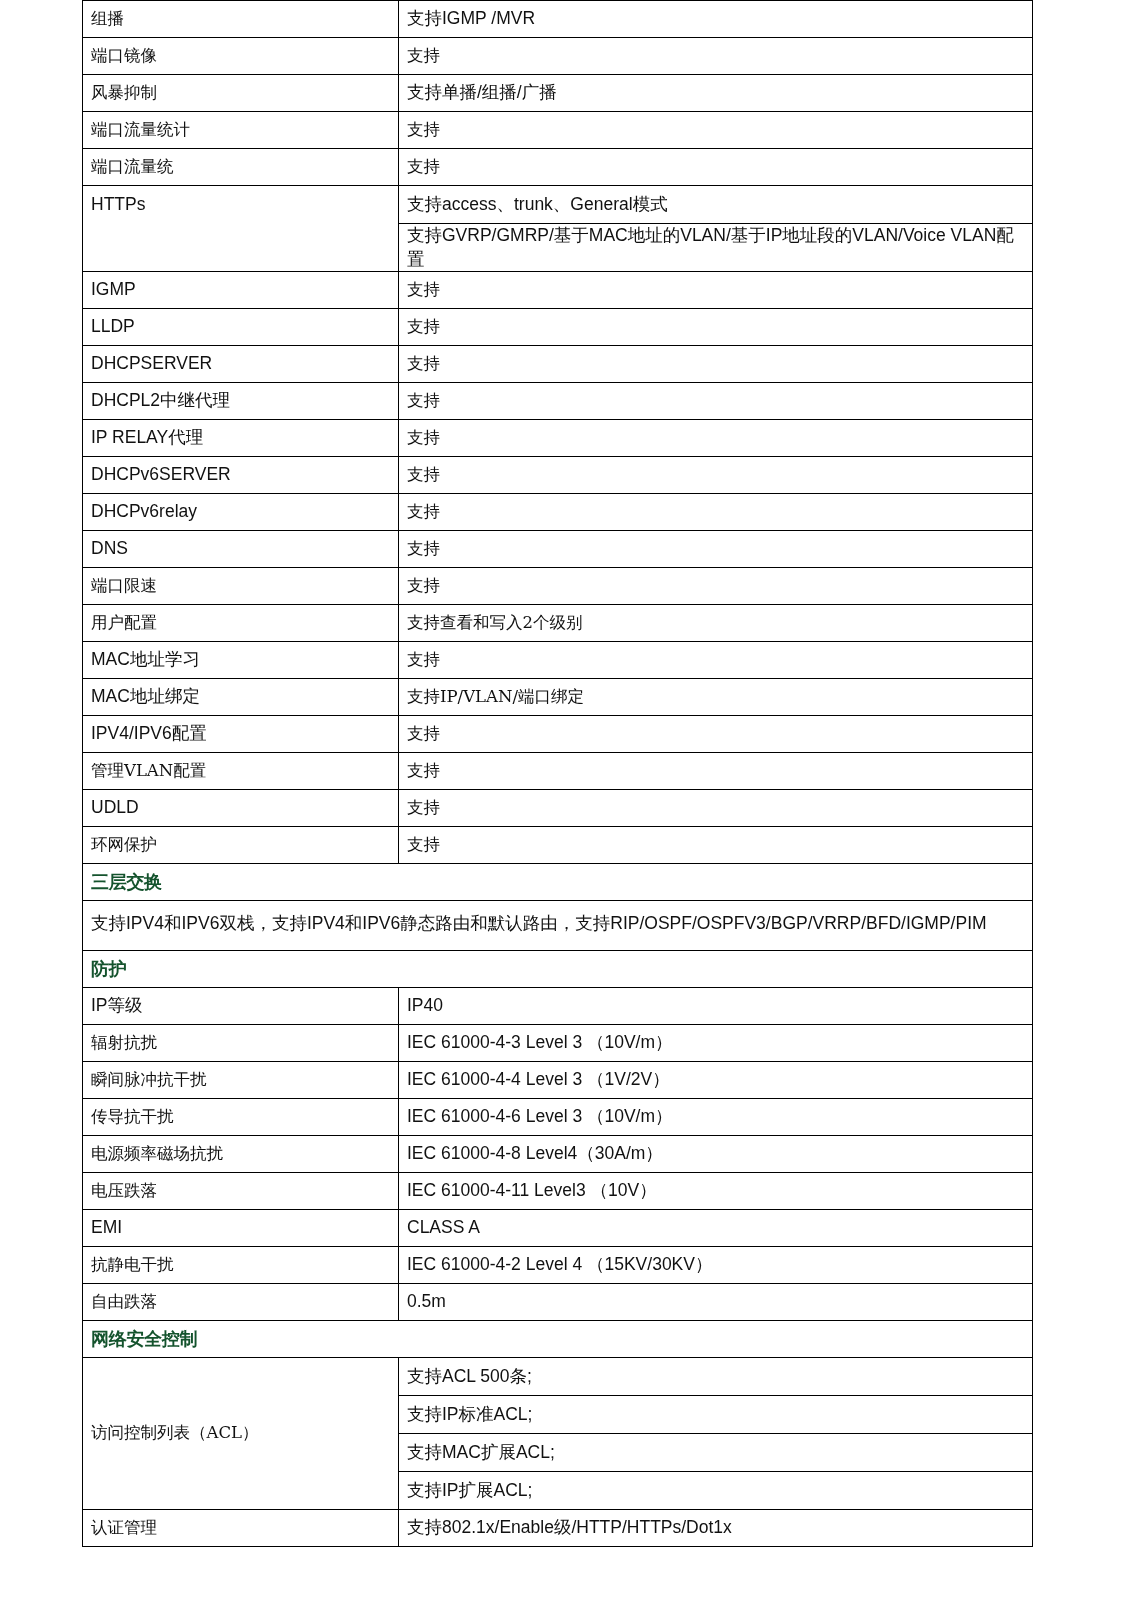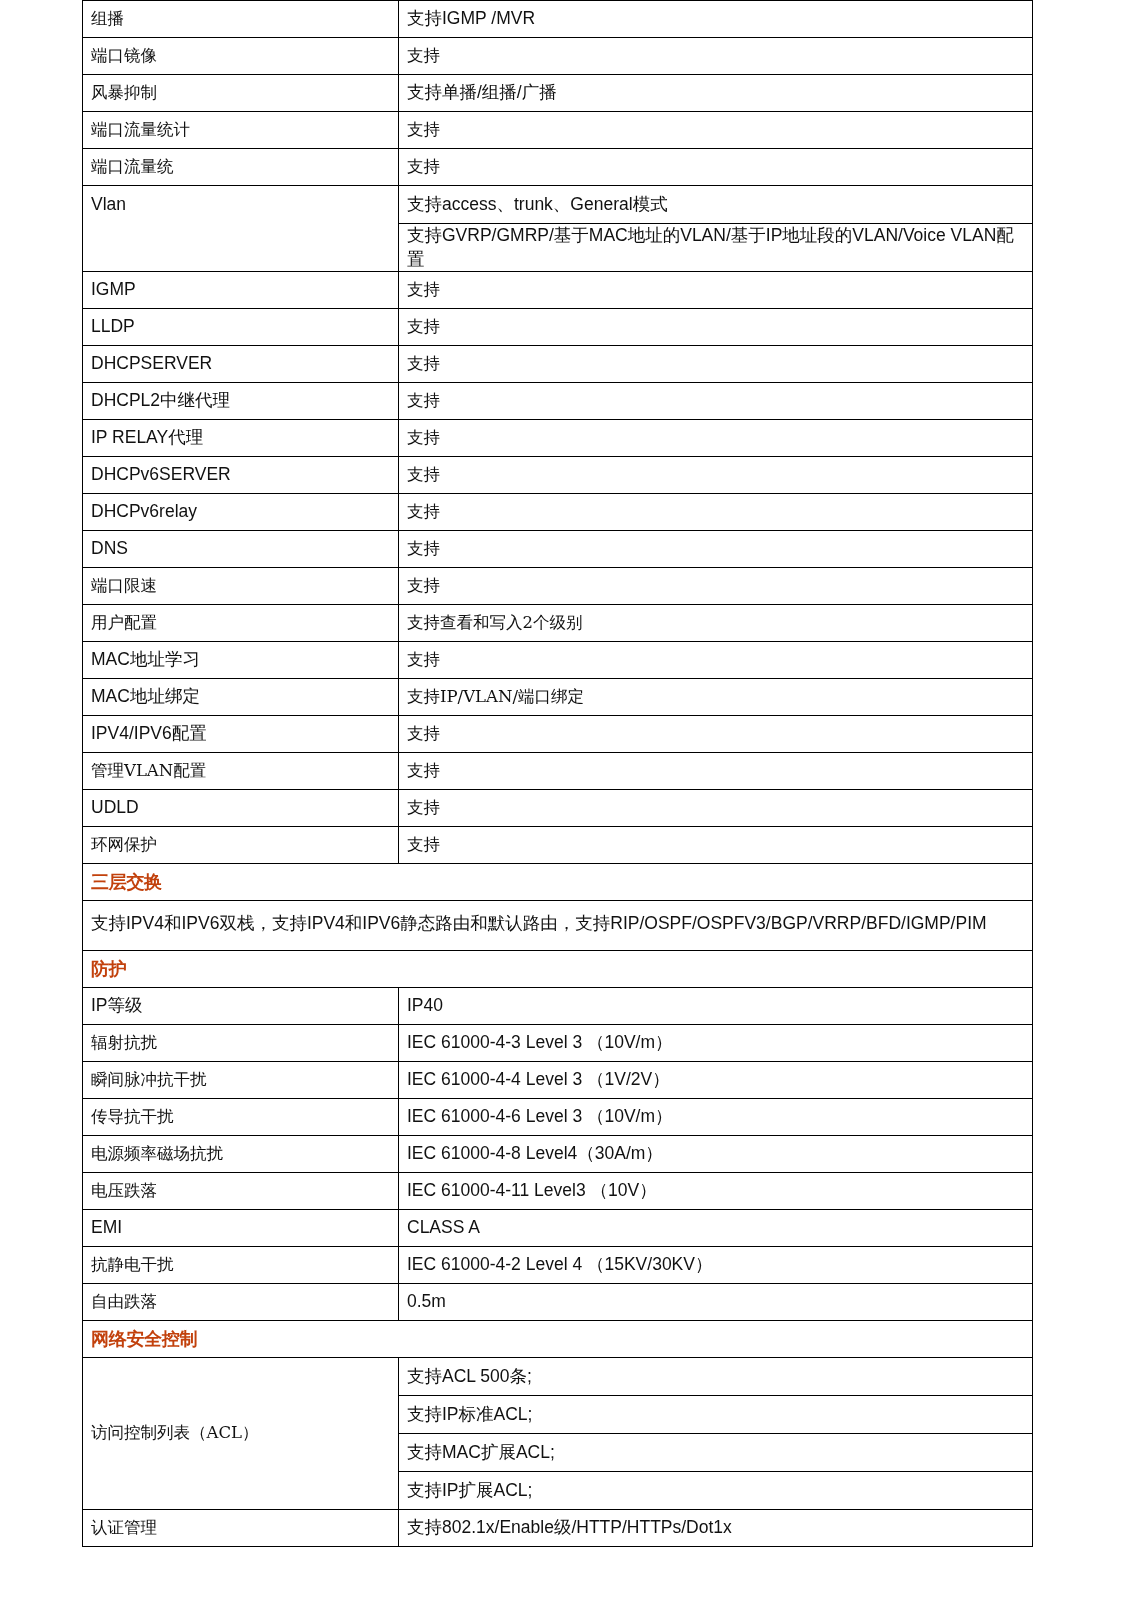--- a/index.html
+++ b/index.html
@@ -52,21 +52,21 @@
   td.sans {
     font-family: "Liberation Sans", "DejaVu Sans", sans-serif;
     font-size: 17.5px;
     padding-left: 8px;
   }
 
   tr.r-std td { height: 36px; }
 
   
   td.section-head {
-    color: #c2410c;
+    color: #14532d;
     font-weight: bold;
     font-size: 18px;
     height: 36px;
     font-family: "DejaVu Sans", "Liberation Sans", sans-serif;
     letter-spacing: -0.3px;
   }
 
   
   td.fullwidth-para {
     font-size: 17.5px;
@@ -131,21 +131,21 @@
       <tr class="r-std">
         <td class="cjk">端口流量统计</td>
         <td class="cjk">支持</td>
       </tr>
       <tr class="r-std">
         <td class="cjk">端口流量统</td>
         <td class="cjk">支持</td>
       </tr>
 
       <tr>
-        <td class="sans vlan-label">Vlan</td>
+        <td class="sans vlan-label">HTTPs</td>
         <td class="nested-host">
           <table class="inner">
             <tbody>
               <tr>
                 <td class="vl-line1">支持access、trunk、General模式</td>
               </tr>
               <tr>
                 <td class="vl-line2">支持GVRP/GMRP/基于MAC地址的VLAN/基于IP地址段的VLAN/Voice VLAN配置</td>
               </tr>
             </tbody>

